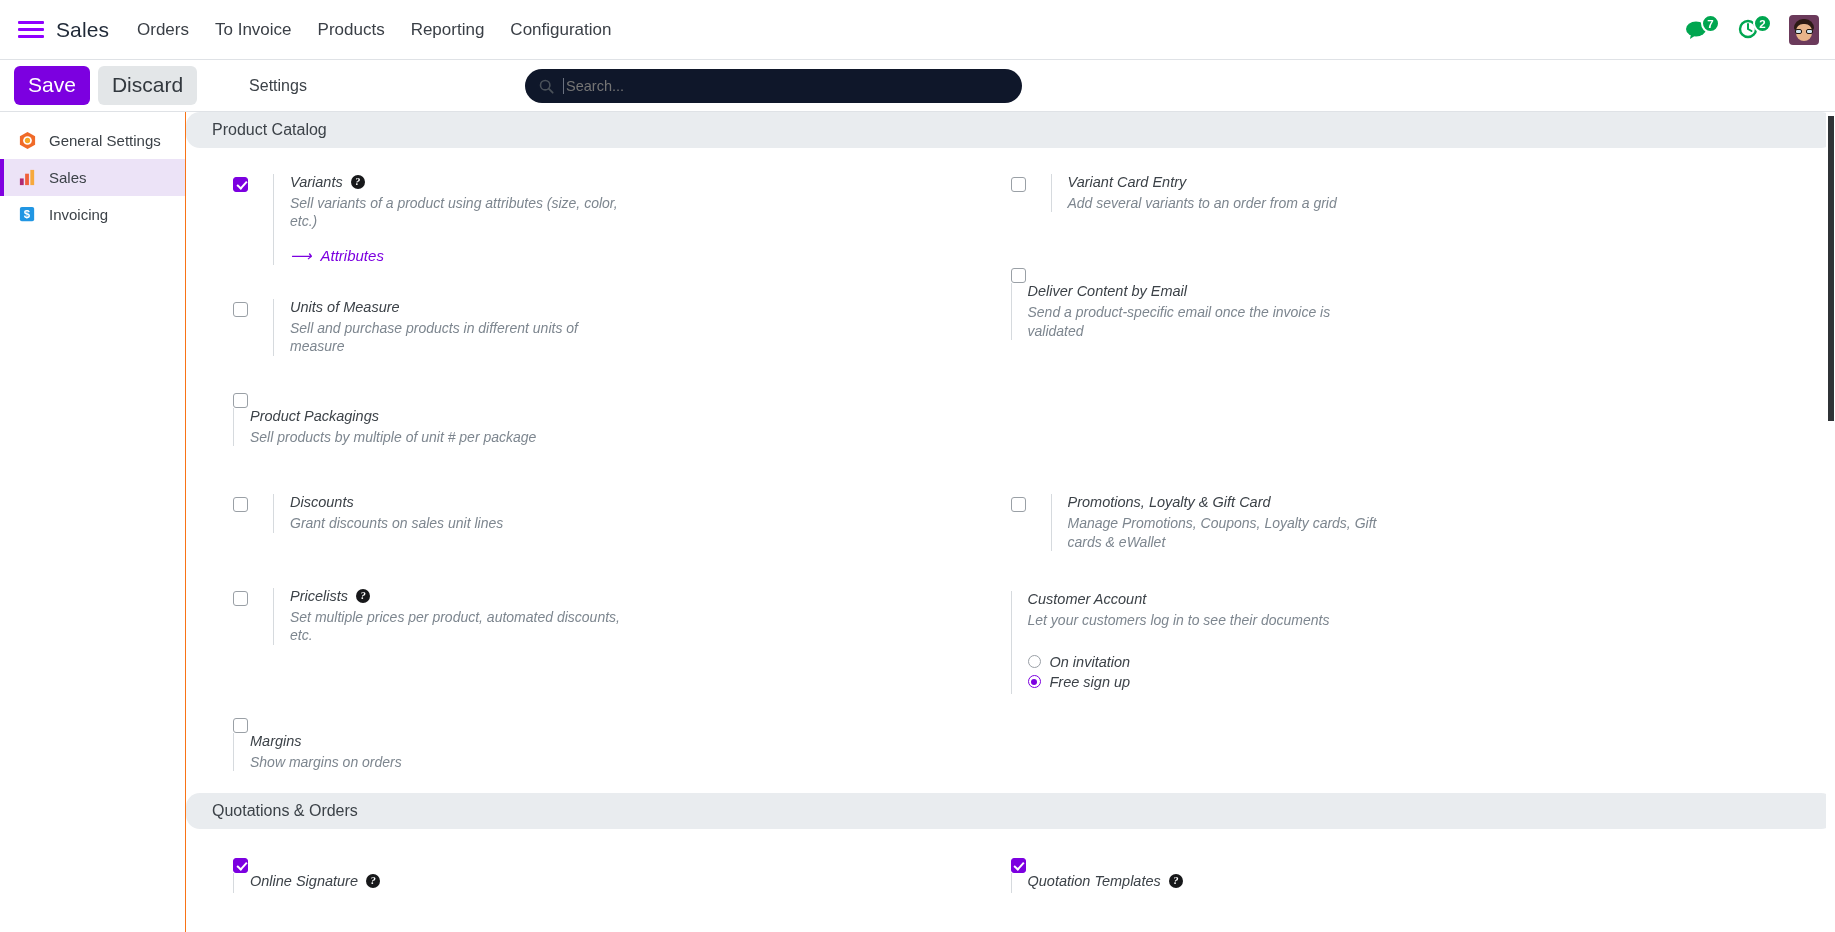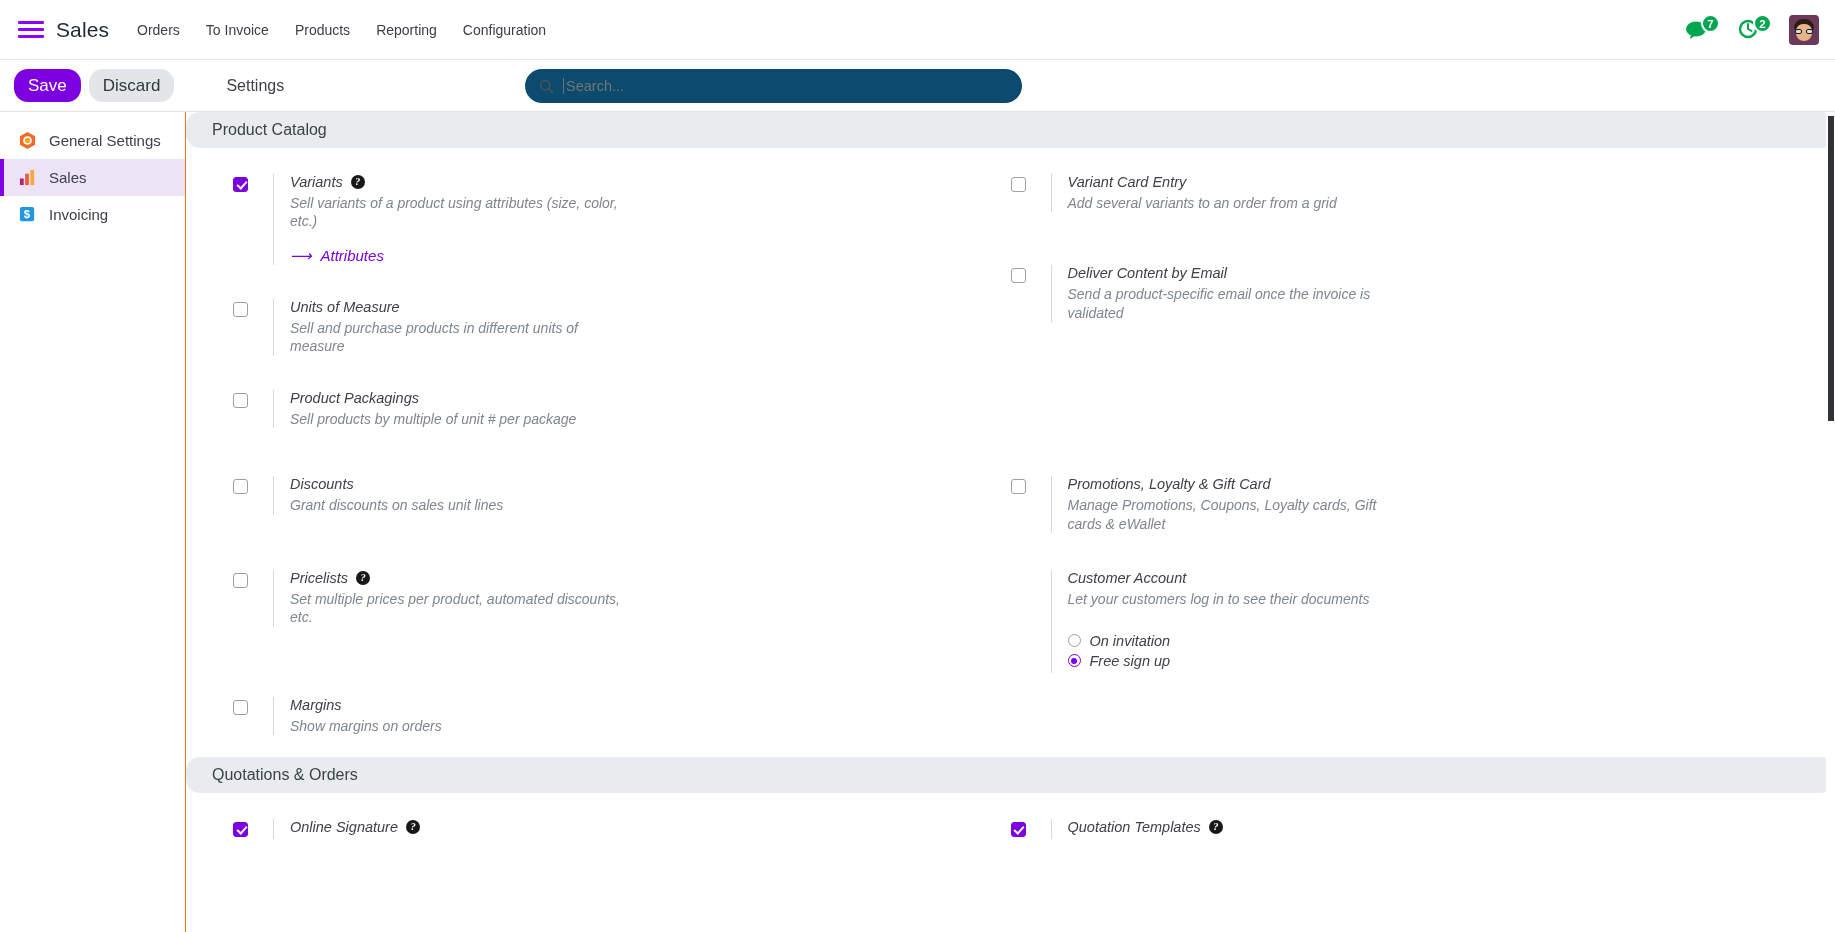--- a/index.html
+++ b/index.html
@@ -26,21 +26,21 @@
     display: flex; flex-direction: column; justify-content: center;
     gap: 4px; cursor: pointer; margin-right: 12px;
   }
   .burger span { display: block; height: 3px; background: #8f00ff; border-radius: 1px; }
   .brand {
     font-size: 21px; color: #1f2937; font-weight: 400;
     margin-right: 28px; letter-spacing: .1px; cursor: pointer;
   }
   .navlinks { display: flex; align-items: center; gap: 26px; }
   .navlink {
-    font-size: 14px; color: #3a3f46; cursor: pointer;
+    font-size: 17px; color: #3a3f46; cursor: pointer;
     padding: 4px 0; white-space: nowrap;
   }
   .nav-right {
     position: absolute; right: 16px; top: 0; height: 60px;
     display: flex; align-items: center; gap: 18px;
   }
   .sysicon { position: relative; width: 34px; height: 26px; cursor: pointer; }
   .sysicon svg { display: block; }
   .badge {
     position: absolute; top: -3px; right: -1px;
@@ -65,30 +65,30 @@
   .avatar .glass i.l { left:0; } .avatar .glass i.r { right:0; }
 
   
   .cp {
     height: 52px; background: #ffffff;
     border-bottom: 1px solid #dfe2e6;
     display: flex; align-items: center;
     padding: 0 14px; position: relative;
   }
   .btn {
-    font-size: 17px; padding: 7px 14px; border: none; cursor: pointer;
-    font-family: inherit; line-height: 1.15; border-radius: 14px;
+    font-size: 21px; padding: 7px 14px; border: none; cursor: pointer;
+    font-family: inherit; line-height: 1.15; border-radius: 6px;
   }
   .btn-save { background: #7c00e0; color: #ffffff; margin-right: 8px; }
   .btn-discard { background: #e3e6e8; color: #32383e; margin-right: 16px; }
   .cp-title { font-size: 16px; color: #3c4248; margin-left: 36px; }
   .searchwrap {
     position: absolute; left: 525px; top: 9px;
     width: 497px; height: 34px;
-    background: #0c4a6e; border-radius: 17px;
+    background: #0f172a; border-radius: 17px;
     display: flex; align-items: center; padding: 0 14px; cursor: text;
   }
   .searchwrap svg { flex: none; margin-right: 9px; }
   .searchph {
     font-size: 14.5px; color: #a9a3ae; border: none; outline: none;
     background: transparent; width: 100%; font-family: inherit;
     border-left: 1px solid #6b7280; padding-left: 2px;
   }
 
   
@@ -112,21 +112,21 @@
   .sect-head {
     background: #e9ecef; height: 36px; display: flex; align-items: center;
     padding-left: 26px; font-size: 16px; color: #3c4248; border-radius: 14px;
   }
   .sect-body { padding: 26px 0 22px 0; }
   .grid { display: flex; }
   .col { width: 50%; padding-left: 47px; }
   .col.right { padding-left: 0; }
 
   .setting { display: flex; margin-bottom: 34px; position: relative; }
-  .setting:last-child { margin-bottom: 0; }
+  .setting:last-child { margin-bottom: 0; flex-direction: column; }
   .cbwrap { width: 40px; flex: none; padding-top: 3px; }
   .cb {
     width: 15px; height: 15px; border: 1px solid #9aa0a6; border-radius: 3px;
     background: #fff; cursor: pointer; display: block; position: relative;
   }
   .cb.on { background: #7c00e0; border-color: #7c00e0; }
   .cb.on::after {
     content: ""; position: absolute; left: 4.5px; top: 1px;
     width: 4px; height: 8px; border: solid #fff;
     border-width: 0 2px 2px 0; transform: rotate(42deg);

